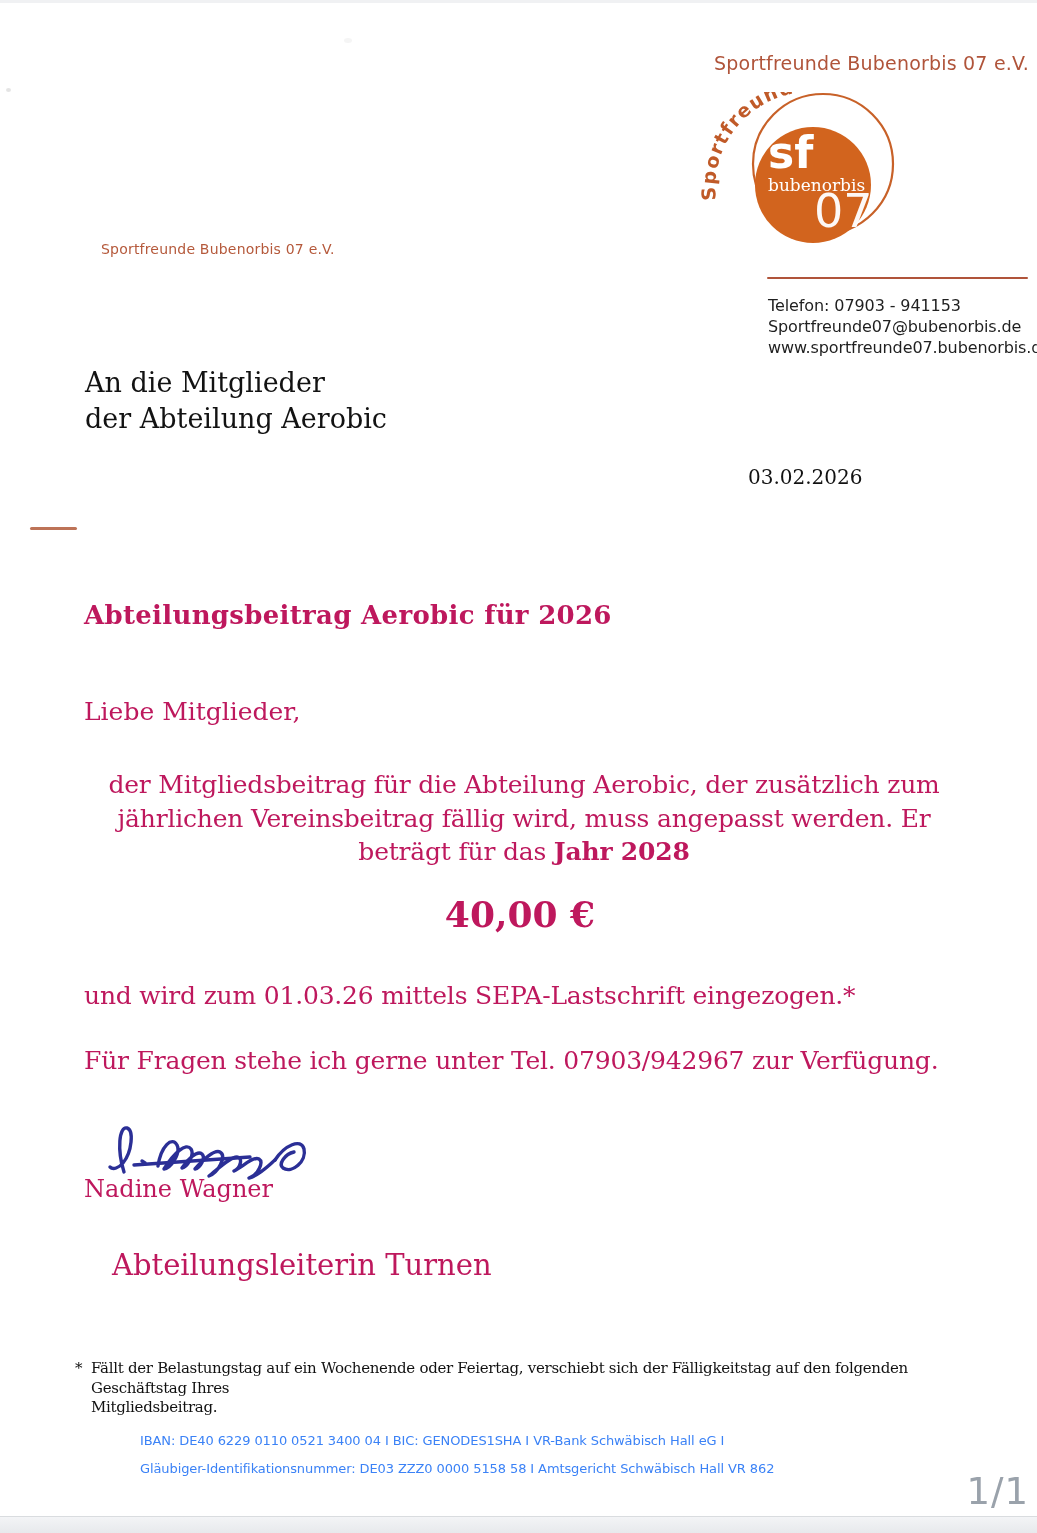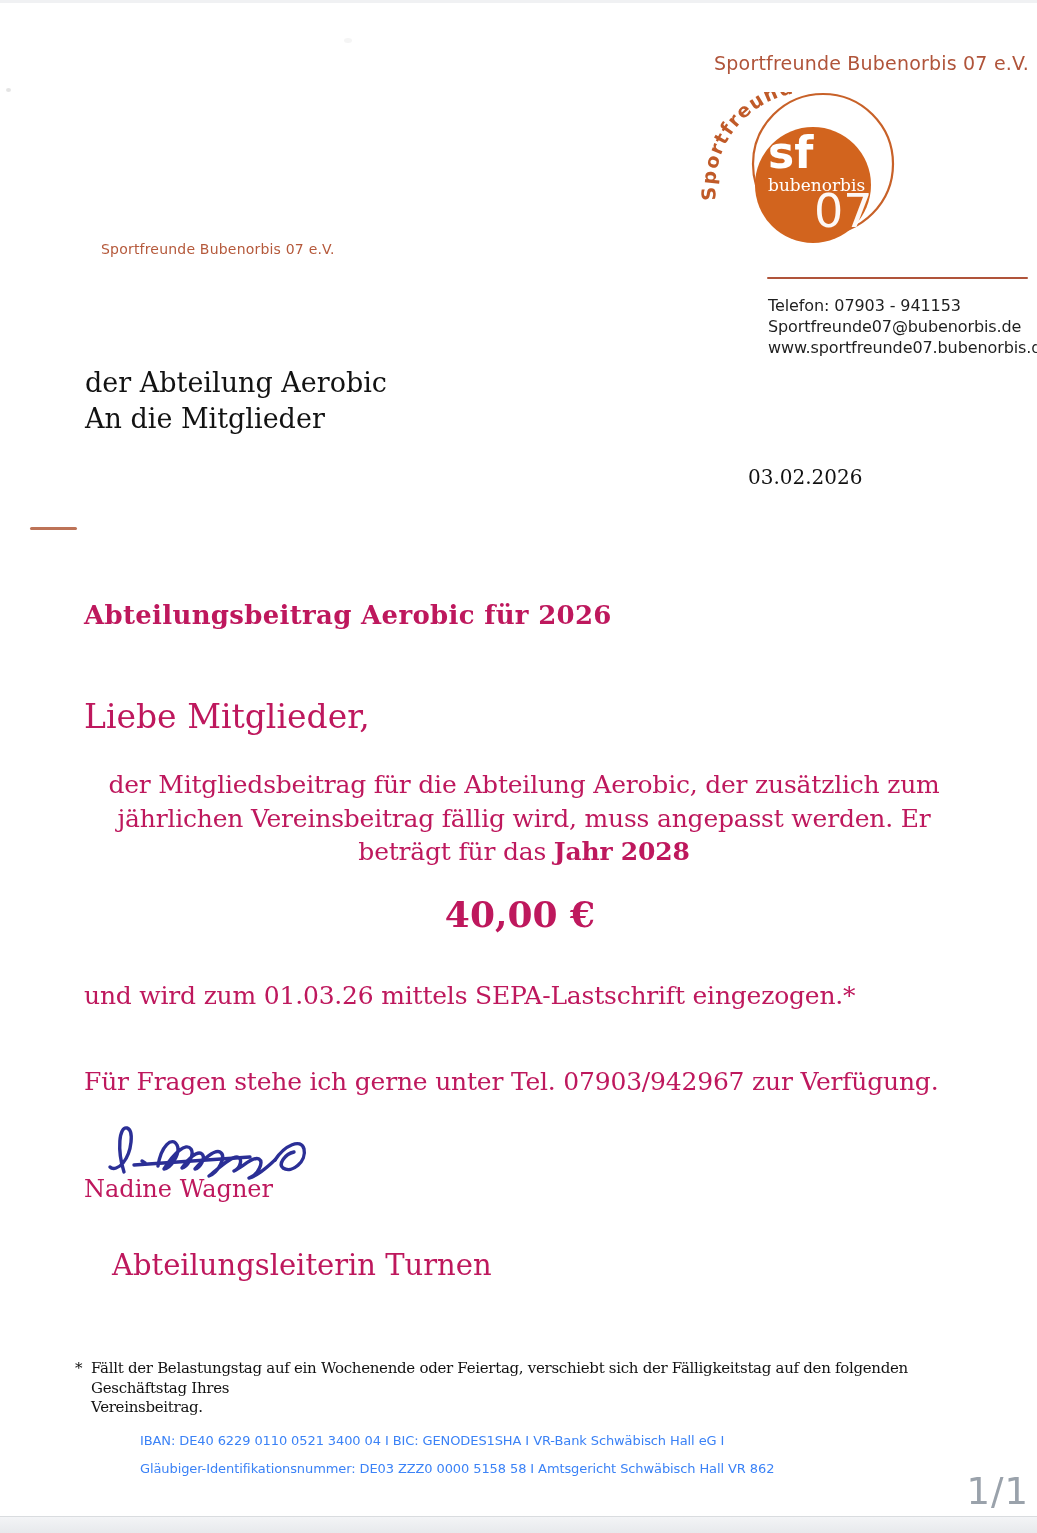--- a/index.html
+++ b/index.html
@@ -46,25 +46,25 @@
 
   
   .recipient { left: 85px; top: 365px; font-family: "DejaVu Serif", serif; font-size: 27px; line-height: 36px; color: #121212; }
   .date-line { left: 748px; top: 465px; font-family: "DejaVu Serif", serif; font-size: 20px; color: #121212; }
 
   .fold-mark { left: 30px; top: 527px; width: 47px; height: 2.5px; background: #b25a3a; opacity: .85; border-radius: 2px; }
 
   
   .serif { font-family: "DejaVu Serif", serif; color: #be185d; }
   .subject { left: 84px; top: 600px; font-size: 26px; font-weight: bold; letter-spacing: 0.3px; }
-  .salutation { left: 84px; top: 697px; font-size: 33px; }
+  .salutation { left: 84px; top: 697px; font-size: 25px; }
   .paragraph { left: 84px; top: 768px; font-size: 25px; line-height: 33.5px; width: 880px; letter-spacing: -0.2px; text-align: center; }
   .amount-row { left: 84px; top: 893px; width: 872px; text-align: center; font-size: 36px; font-weight: bold; }
   .sepa-line { left: 84px; top: 981px; font-size: 25px; letter-spacing: -0.2px; }
-  .questions-line { left: 84px; top: 1046px; font-size: 25px; letter-spacing: -0.2px; margin-top: 21px; }
+  .questions-line { left: 84px; top: 1046px; font-size: 25px; letter-spacing: -0.2px; }
 
   .signature-svg { left: 92px; top: 1116px; }
   .signer-name { left: 84px; top: 1175px; font-size: 24px; }
   .signer-title { left: 84px; top: 1248px; font-size: 29px; margin-left: 28px; }
 
   
   .footnote {
     left: 75px; top: 1359px; width: 860px;
     font-family: "DejaVu Serif", serif; font-size: 15px; line-height: 19.5px;
     color: #111111; padding-left: 16px; position: absolute; letter-spacing: -0.3px;
@@ -113,22 +113,22 @@
 </div>
 
 <div class="abs contact-divider"></div>
 <div class="abs contact">
   <div>Telefon: 07903 - 941153</div>
   <div>Sportfreunde07@bubenorbis.de</div>
   <div>www.sportfreunde07.bubenorbis.de</div>
 </div>
 
 <div class="abs recipient">
+  <div>An die Mitglieder</div>
   <div>der Abteilung Aerobic</div>
-  <div>An die Mitglieder</div>
 </div>
 <div class="abs date-line">03.02.2026</div>
 
 <div class="abs fold-mark"></div>
 
 <div class="abs serif subject">Abteilungsbeitrag Aerobic für 2026</div>
 <div class="abs serif salutation">Liebe Mitglieder,</div>
 
 <div class="abs serif paragraph">
   <div>der Mitgliedsbeitrag für die Abteilung Aerobic, der zusätzlich zum</div>
@@ -149,19 +149,19 @@
     <path d="M 183,44 C 193,29 209,22 212,33 C 215,45 200,58 191,52 C 186,48 193,38 202,36"></path>
   </g>
 </svg>
 
 <div class="abs serif signer-name">Nadine Wagner</div>
 <div class="abs serif signer-title">Abteilungsleiterin Turnen</div>
 
 <div class="footnote">
   <span class="marker">*</span>
   <div>Fällt der Belastungstag auf ein Wochenende oder Feiertag, verschiebt sich der Fälligkeitstag auf den folgenden Geschäftstag Ihres</div>
-  <div>Vereinsbeitrag.</div>
+  <div>Mitgliedsbeitrag.</div>
 </div>
 
 <div class="abs doc-footer">
   <div>IBAN: DE40 6229 0110 0521 3400 04 I BIC: GENODES1SHA I VR-Bank Schwäbisch Hall eG I</div>
   <div>Gläubiger-Identifikationsnummer: DE03 ZZZ0 0000 5158 58 I Amtsgericht Schwäbisch Hall VR 862</div>
 </div>
 
 </body></html>

